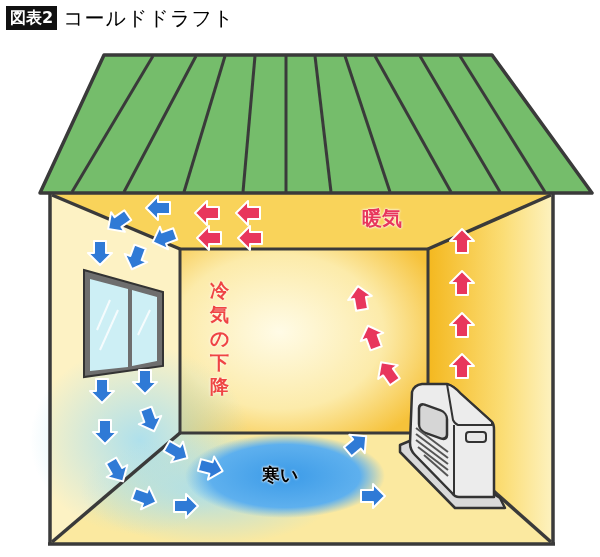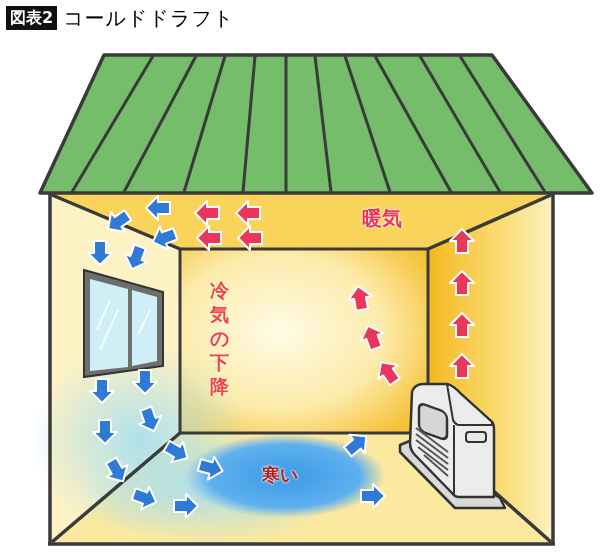--- a/index.html
+++ b/index.html
@@ -4,21 +4,21 @@
 <style>
   html,body{margin:0;padding:0;background:#ffffff;}
   body{width:600px;height:557px;position:relative;overflow:hidden;font-family:"DejaVu Sans",sans-serif;}
   .title-bar{position:absolute;left:6px;top:5px;height:26px;display:flex;align-items:center;}
   .fig-label{background:#111;color:#fff;font-weight:bold;font-size:16px;padding:2px 4px;line-height:20px;}
   .fig-title{color:#000000;font-size:20px;margin-left:6px;letter-spacing:1px;}
   svg.scene{position:absolute;left:0;top:0;}
   .lbl{position:absolute;font-weight:bold;}
   .warm{left:362px;top:205px;font-size:20px;color:#e8365c;text-shadow:0 0 3px #fff,0 0 2px #fff;}
   .descent{left:202px;top:278px;font-size:19px;color:#ef4444;width:22px;line-height:24px;text-shadow:0 0 3px #fff;margin-left:8px;}
-  .cold{left:262px;top:463px;font-size:18px;color:#b91c1c;text-shadow:0 0 3px #fff,0 0 2px #fff;}
+  .cold{left:262px;top:463px;font-size:18px;color:#000000;text-shadow:0 0 3px #fff,0 0 2px #fff;}
 </style>
 </head>
 <body>
 
 <div class="title-bar">
   <span class="fig-label">図表2</span>
   <span class="fig-title">コールドドラフト</span>
 </div>
 
 <svg class="scene" width="600" height="557" viewBox="0 0 600 557">

